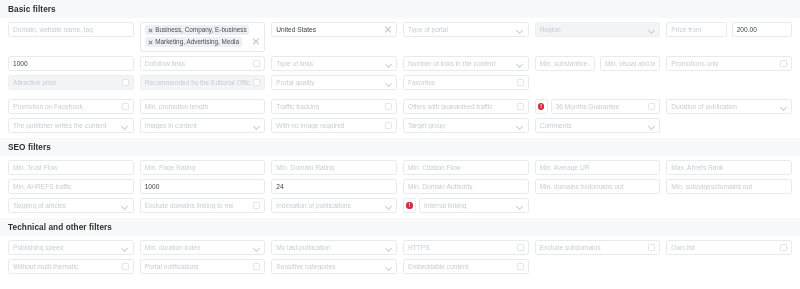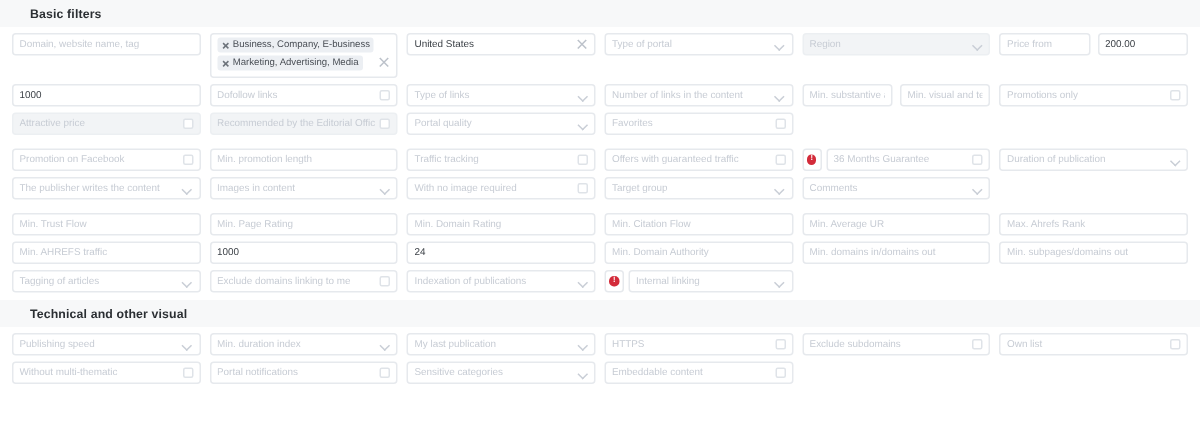--- a/index.html
+++ b/index.html
@@ -8,21 +8,21 @@
     width: 800px; height: 289px;
     background: #ffffff;
     font-family: "Liberation Sans", sans-serif;
     overflow: hidden;
   }
   .panel { width: 800px; }
 
   
   .section-head {
     background: #f7f8f9;
-    padding: 4px 10px 3px 20px;
+    padding: 4px 10px 3px 8px;
     font-size: 8.2px;
     font-weight: bold;
     color: #2b2f33;
     letter-spacing: .1px;
     line-height: 11px;
   }
   .section-body {
     padding: 4px 8px 5px 8px;
     background: #ffffff;
   }
@@ -377,20 +377,21 @@
         </div>
         <div class="col">
           <div class="field">
             <span class="txt">Comments</span>
             <span class="caret"></span>
           </div>
         </div>
         <div class="col empty"></div>
       </div>
     </div>
+    <div class="section-head">SEO filters</div>
     <div class="section-body">
       <div class="row">
         <div class="col">
           <div class="field">
             <span class="txt">Min. Trust Flow</span>
           </div>
         </div>
         <div class="col">
           <div class="field">
             <span class="txt">Min. Page Rating</span>
@@ -476,21 +477,21 @@
           </span>
           <div class="field">
             <span class="txt">Internal linking</span>
             <span class="caret"></span>
           </div>
         </div>
         <div class="col empty"></div>
         <div class="col empty"></div>
       </div>
     </div>
-    <div class="section-head">Technical and other visual</div>
+    <div class="section-head">Technical and other filters</div>
     <div class="section-body">
       <div class="row">
         <div class="col">
           <div class="field">
             <span class="txt">Publishing speed</span>
             <span class="caret"></span>
           </div>
         </div>
         <div class="col">
           <div class="field">

